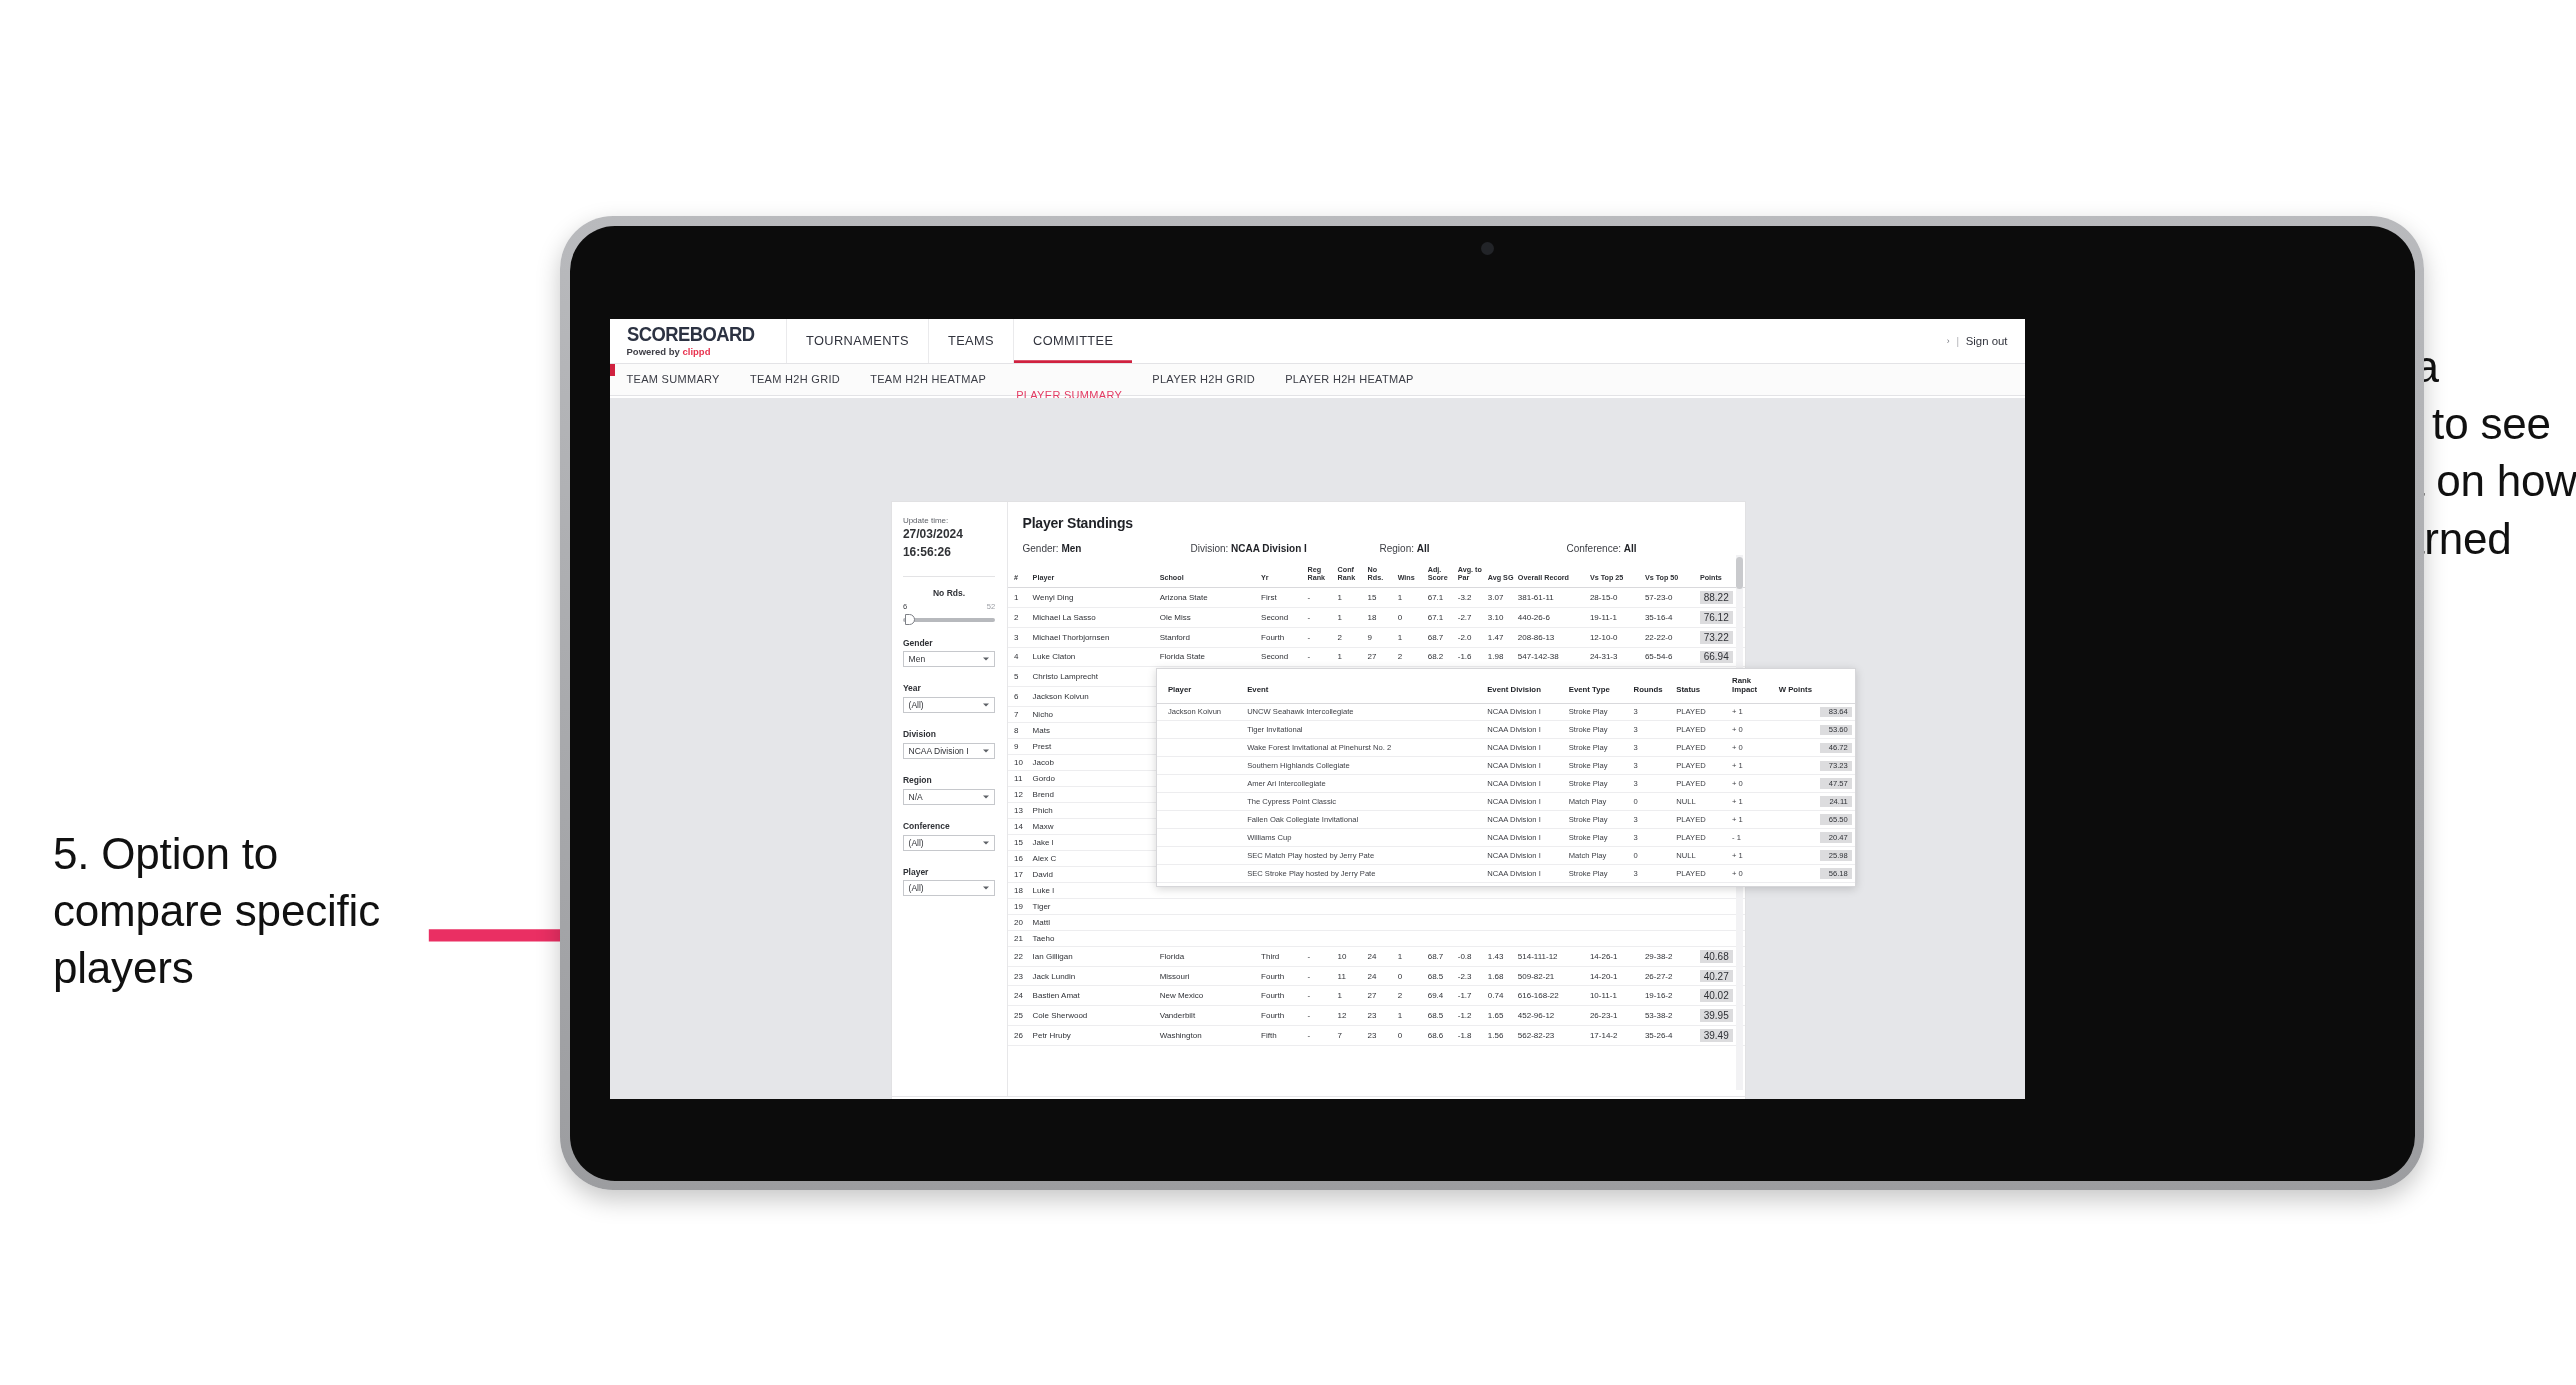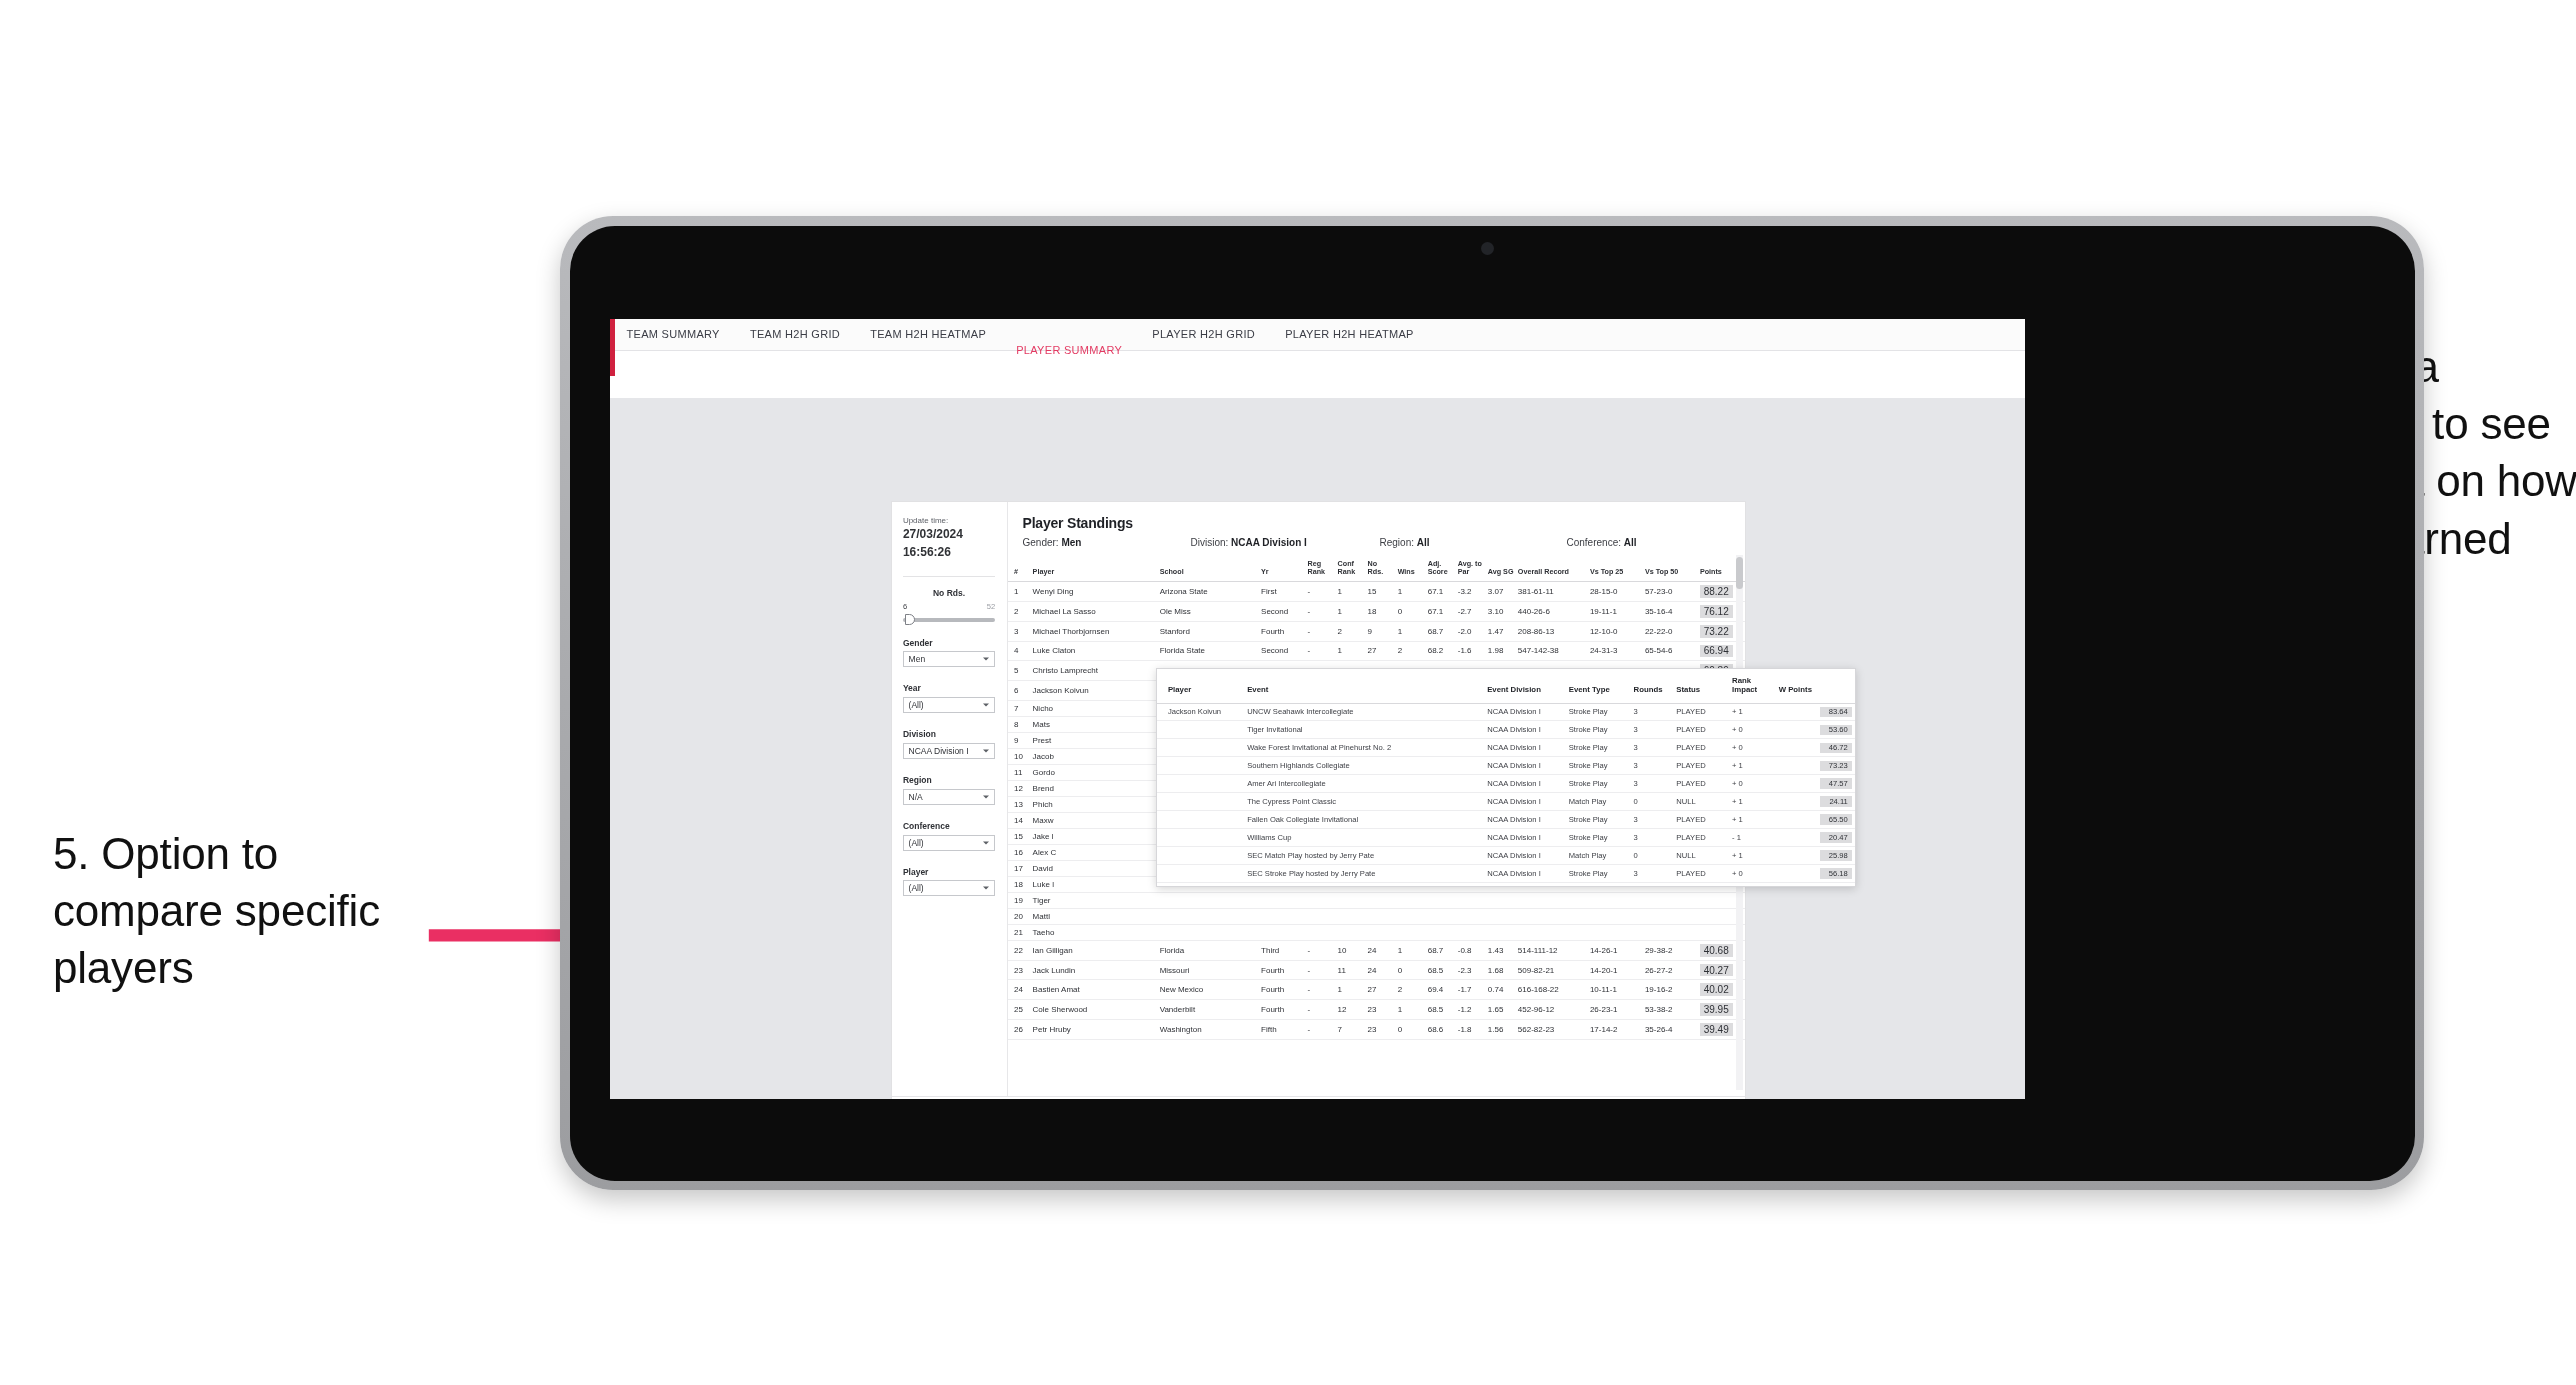--- a/index.html
+++ b/index.html
@@ -139,21 +139,21 @@
   .f-select .caret {
     position:absolute; right:4.7px; top:50%; transform: translateY(-50%);
     width:0;height:0;border-left:3.3px solid transparent;border-right:3.3px solid transparent;
     border-top:3.8px solid #5d6066;
   }
 
   
   .tbl-area { flex:1; position:relative; border-left:0.9px solid #e7e7e9; }
   .viz-head { padding: 13.2px 0 0 15px; }
   .viz-title { font-size: 14px; font-weight:700; color:#1f2126; letter-spacing:-0.2px;}
-  .viz-subrow { display:flex; margin-top: 6px; font-size: 10px; color:#303236; }
+  .viz-subrow { display:flex; margin-top: 12px; font-size: 10px; color:#303236; }
   .viz-subrow .lab { color:#3c3e44; }
   .viz-subrow .val { font-weight:700; color:#1f2126; }
   .sub-g { width: 168px; } .sub-d { width: 189px; } .sub-r { width: 187px; }
 
   table.pstand { width: 100%; border-collapse: collapse; margin-top: 9.5px; }
   table.pstand thead th {
     font-size: 7.2px; font-weight:600; color:#2f3136;
     text-align:left; padding: 2.8px 1.9px 4.7px 1.9px; vertical-align: bottom;
     border-bottom: 0.9px solid #d9d9dc;
     line-height: 1.15;
@@ -246,20 +246,39 @@
     <div class="side-btn sb2"></div>
     <div class="side-btn sb3"></div>
     <div class="side-btn sb-l1"></div>
     <div class="side-btn sb-l2"></div>
     <div class="tablet-inner">
       <div class="cam"></div>
 
       <div class="screen">
         <div class="brand-strip"></div>
 
+        <div class="topnav">
+          <div class="logo-box">
+            <div class="logo-title">SCOREBOARD</div>
+            <div class="logo-sub">
+              <span>Powered by</span>
+              <span class="clippd">clippd</span>
+            </div>
+          </div>
+          <div class="topnav-items">
+            <div class="topnav-item">TOURNAMENTS</div>
+            <div class="topnav-item">TEAMS</div>
+            <div class="topnav-item active">COMMITTEE</div>
+          </div>
+          <div class="topnav-right">
+            <span class="chev-sm">›</span>
+            <span class="sep">|</span>
+            <span>Sign out</span>
+          </div>
+        </div>
 
         <div class="subnav">
           <div class="subnav-item">TEAM SUMMARY</div>
           <div class="subnav-item">TEAM H2H GRID</div>
           <div class="subnav-item">TEAM H2H HEATMAP</div>
           <div class="subnav-item active">PLAYER SUMMARY</div>
           <div class="subnav-item">PLAYER H2H GRID</div>
           <div class="subnav-item">PLAYER H2H HEATMAP</div>
         </div>
 

